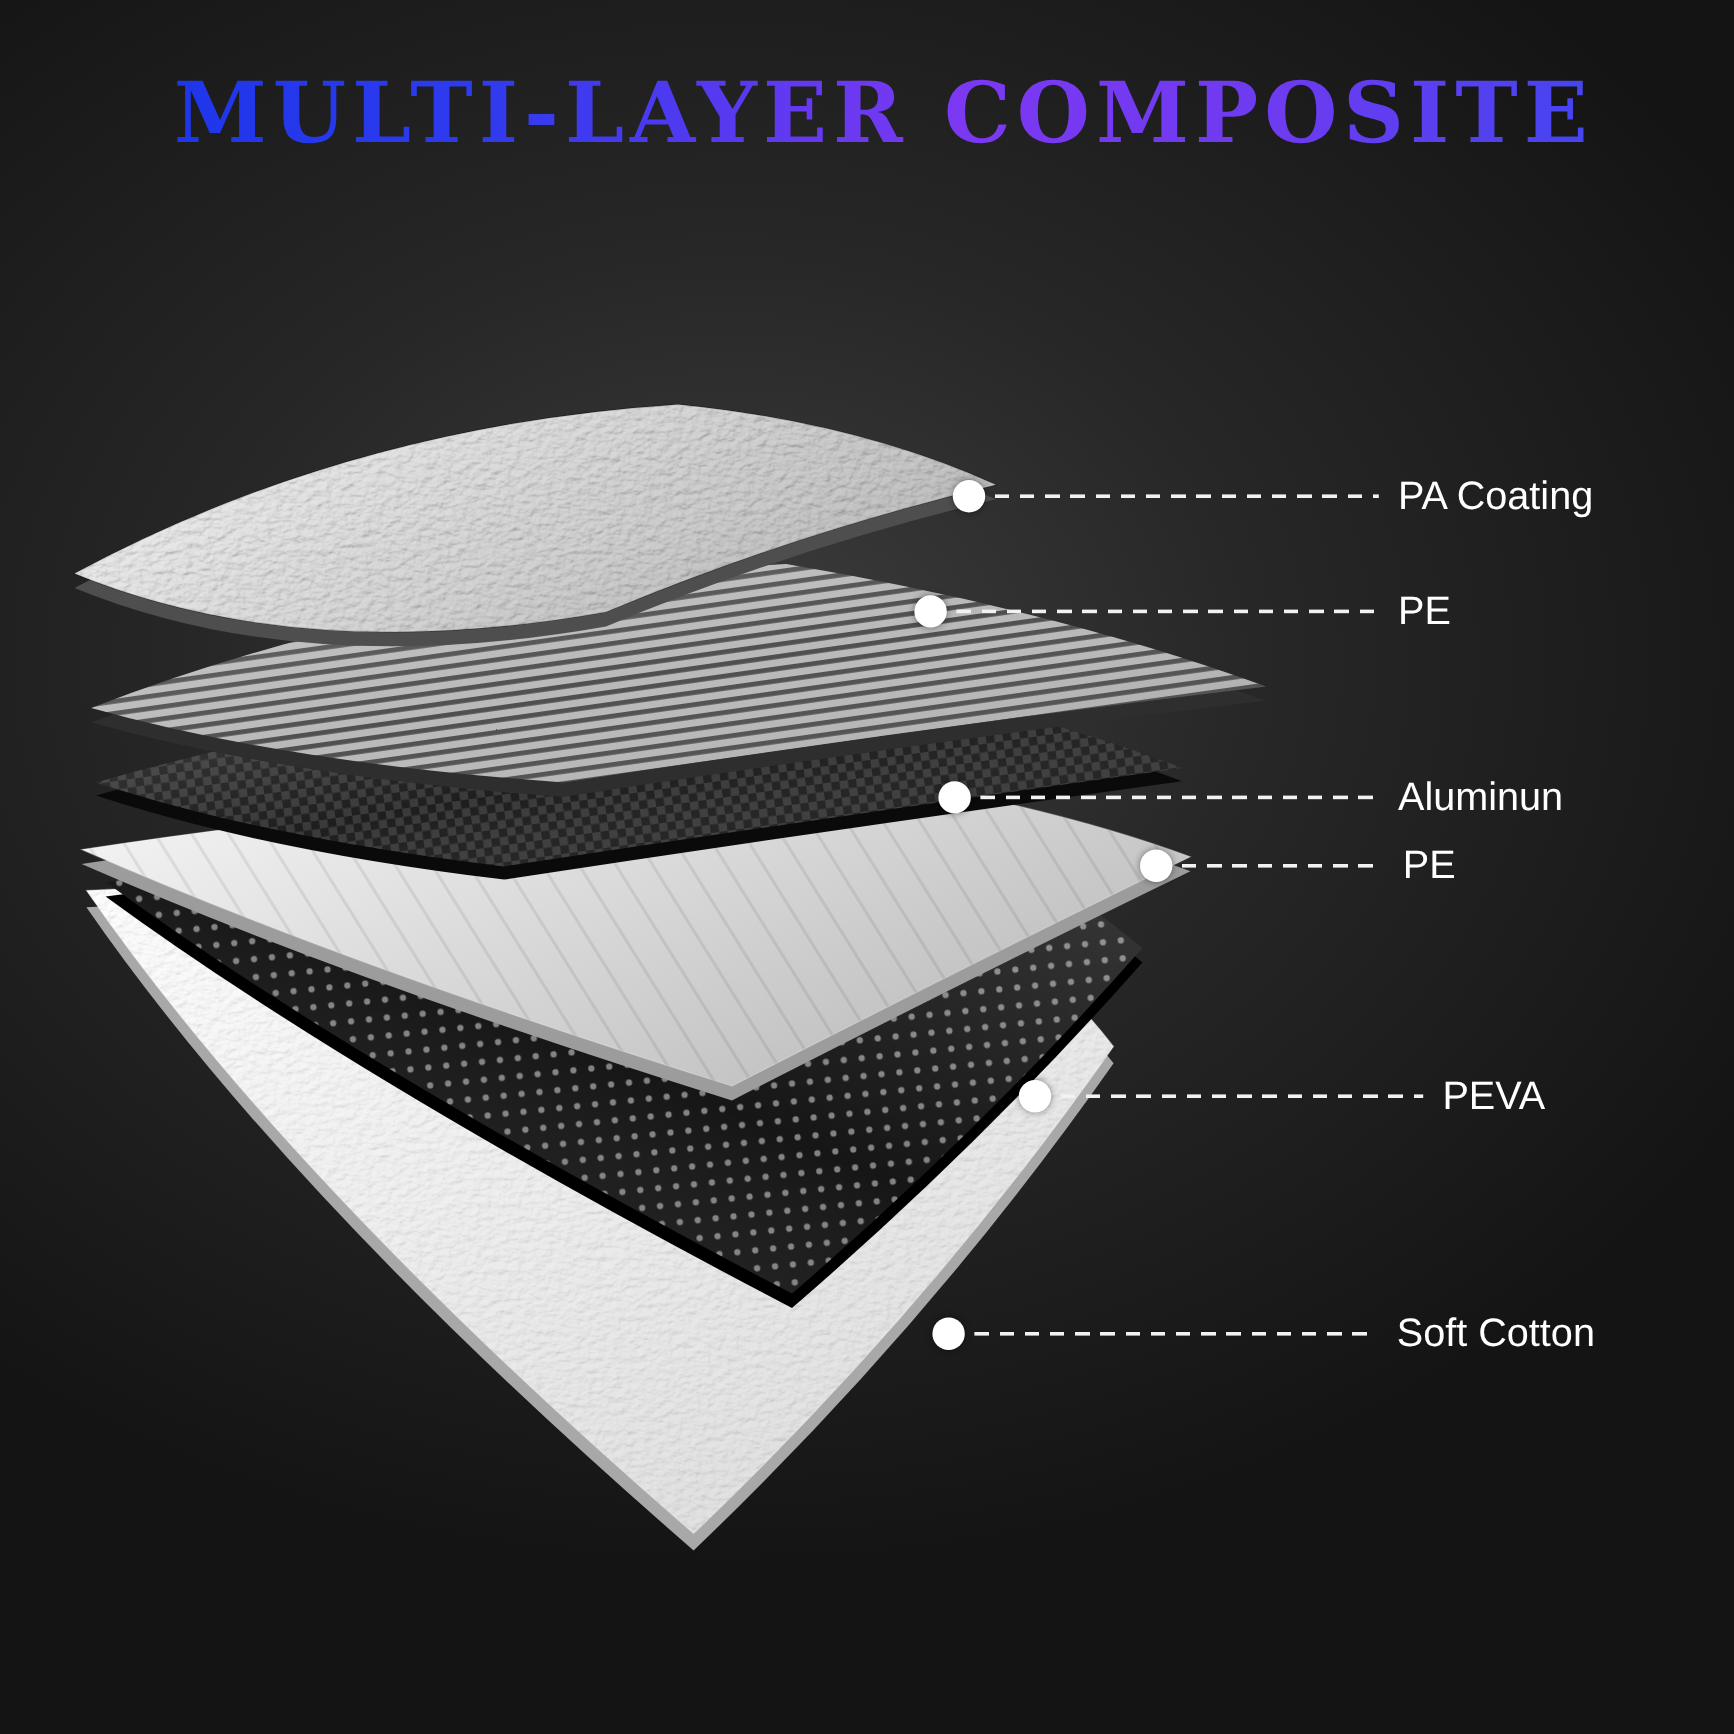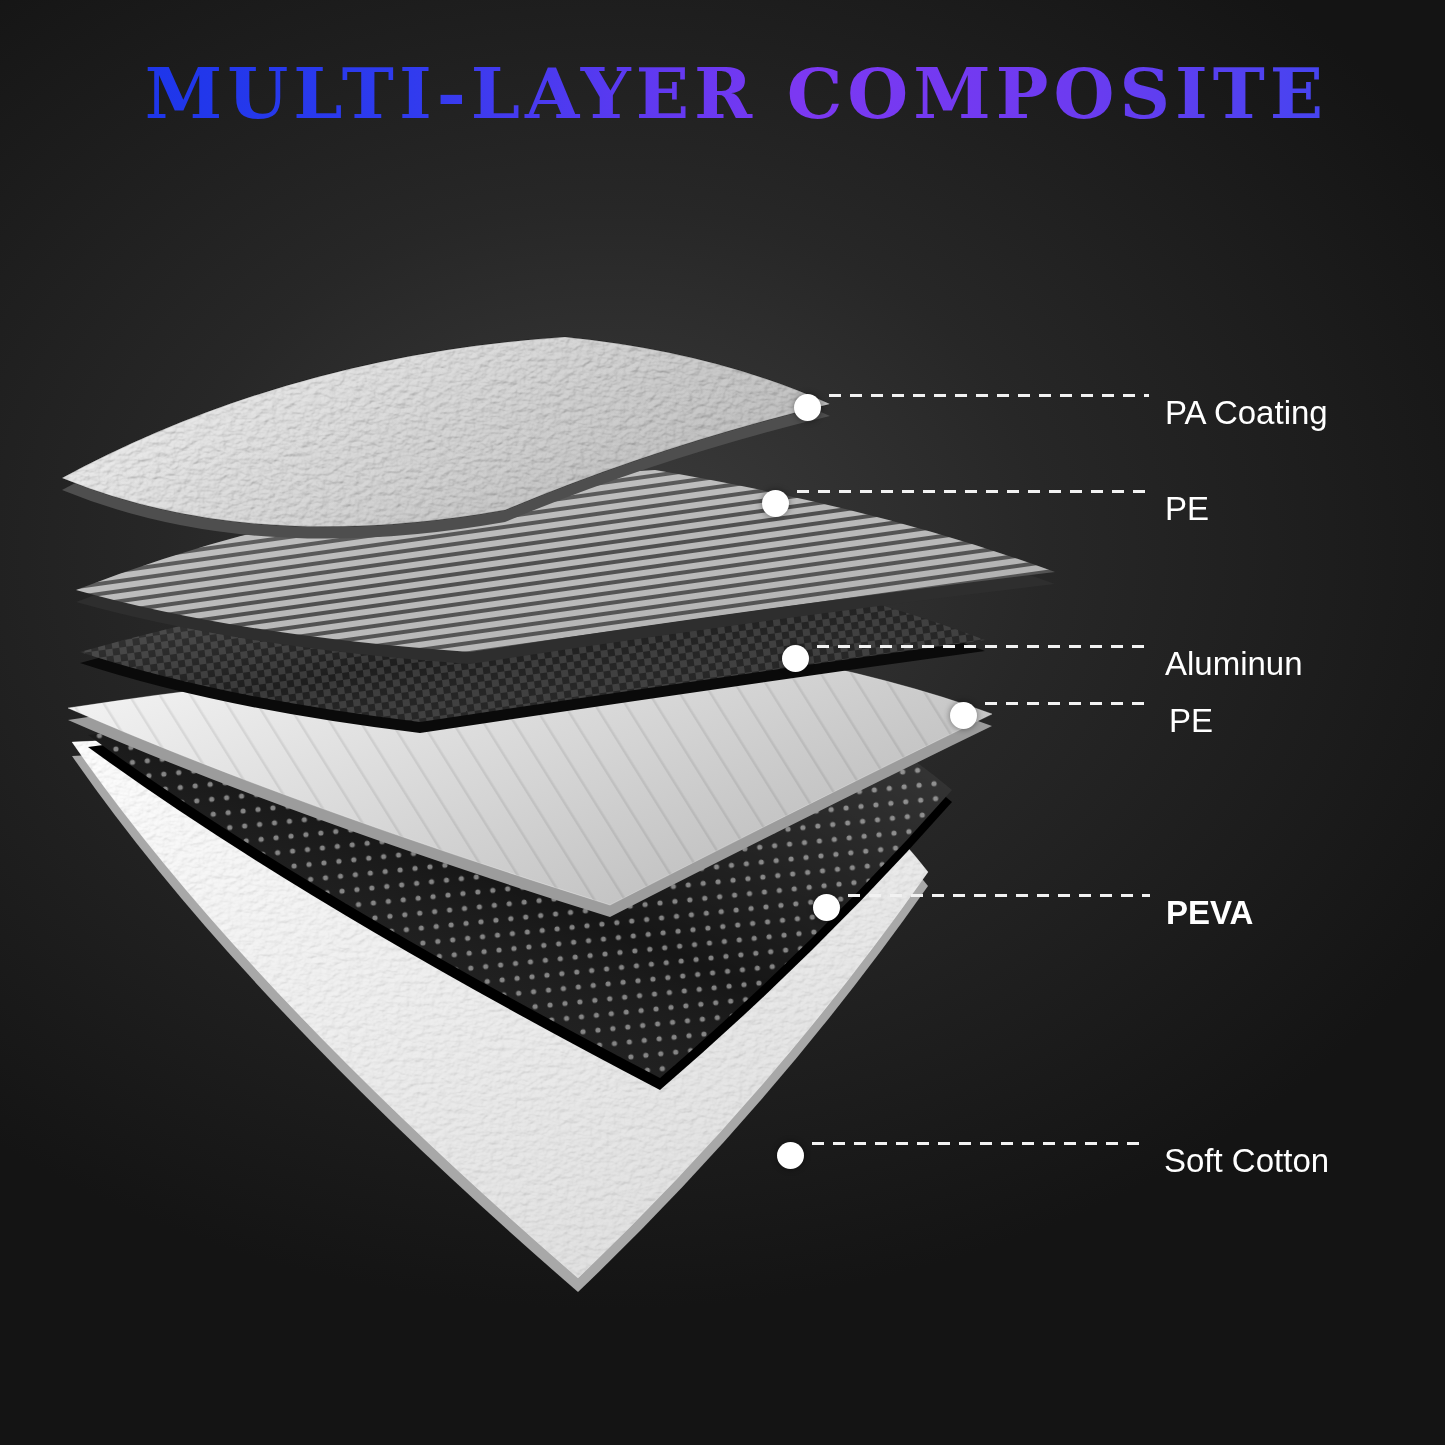--- a/index.html
+++ b/index.html
@@ -17,33 +17,33 @@
     -webkit-background-clip:text; background-clip:text;
     color:transparent; -webkit-text-fill-color:transparent;
   }
   .tl1 { background-image:linear-gradient(90deg,#1433e8 0%,#2f3bee 28%,#7c38f2 55%,#6d3bf0 74%,#3348f0 100%);padding-left:28px; }
   .tl2 { background-image:linear-gradient(90deg,#2746f2 0%,#2f55f5 60%,#3b46f0 100%); }
 
   
   .diagram { position:absolute; left:0; top:0; z-index:1; }
 
   
-  .callout { position:absolute; display:flex; z-index:2; }
+  .callout { position:absolute; display:flex; align-items:center; z-index:2; }
   .dot { width:27px; height:27px; border-radius:50%; background:#ffffff; flex:0 0 auto;
          box-shadow:0 0 6px rgba(0,0,0,.45); }
   .dash { height:3px; margin-left:8px;
           background:repeating-linear-gradient(90deg,#f2f2f2 0 12px, transparent 12px 21px); }
   .clabel { color:#ffffff; font-size:33px; margin-left:16px; white-space:nowrap; }
 
   .c1 { left:794px; top:394px; } .c1 .dash { width:320px; }
   .c2 { left:762px; top:490px; } .c2 .dash { width:352px; }
   .c3 { left:782px; top:609px;margin-top:36px; } .c3 .dash { width:332px; }
   .c4 { left:950px; top:702px; } .c4 .dash { width:168px; }
-  .c5 { left:813px; top:894px;font-weight:bold; } .c5 .dash { width:302px; }
-  .c6 { left:777px; top:1142px; } .c6 .dash { width:336px; }
+  .c5 { left:849px; top:894px; } .c5 .dash { width:302px; }
+  .c6 { left:777px; top:1092px; } .c6 .dash { width:336px; }
 </style>
 </head>
 <body>
 
 <div class="title">
   <span class="tl tl1">MULTI-LAYER COMPOSITE</span>
 </div>
 
 <svg class="diagram" width="1445" height="1445" viewBox="0 0 1445 1445">
   <defs>

